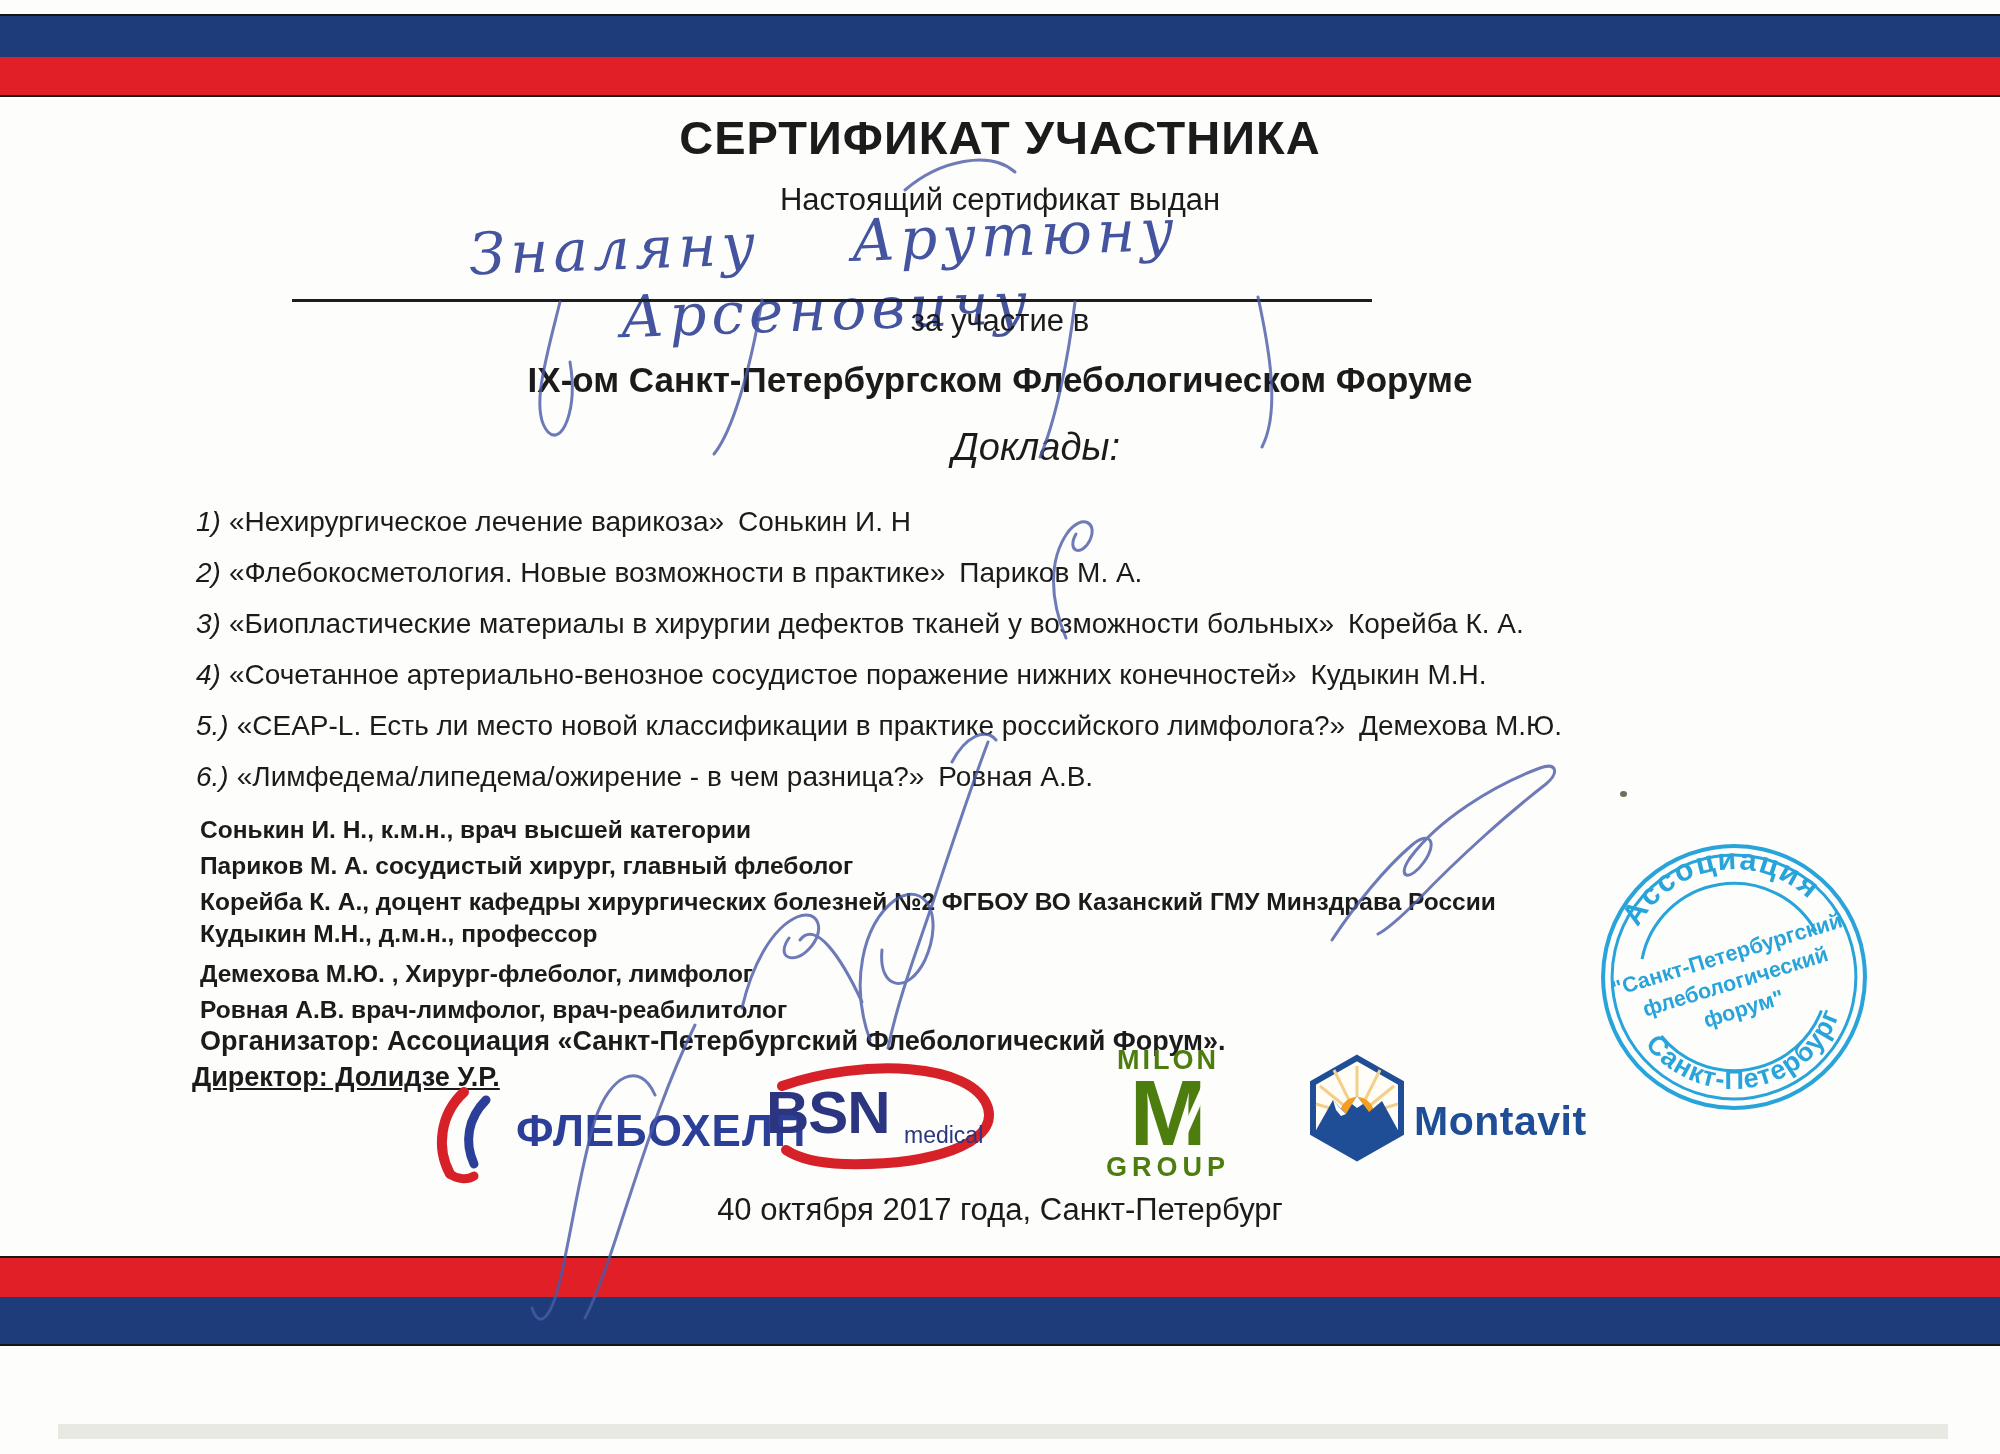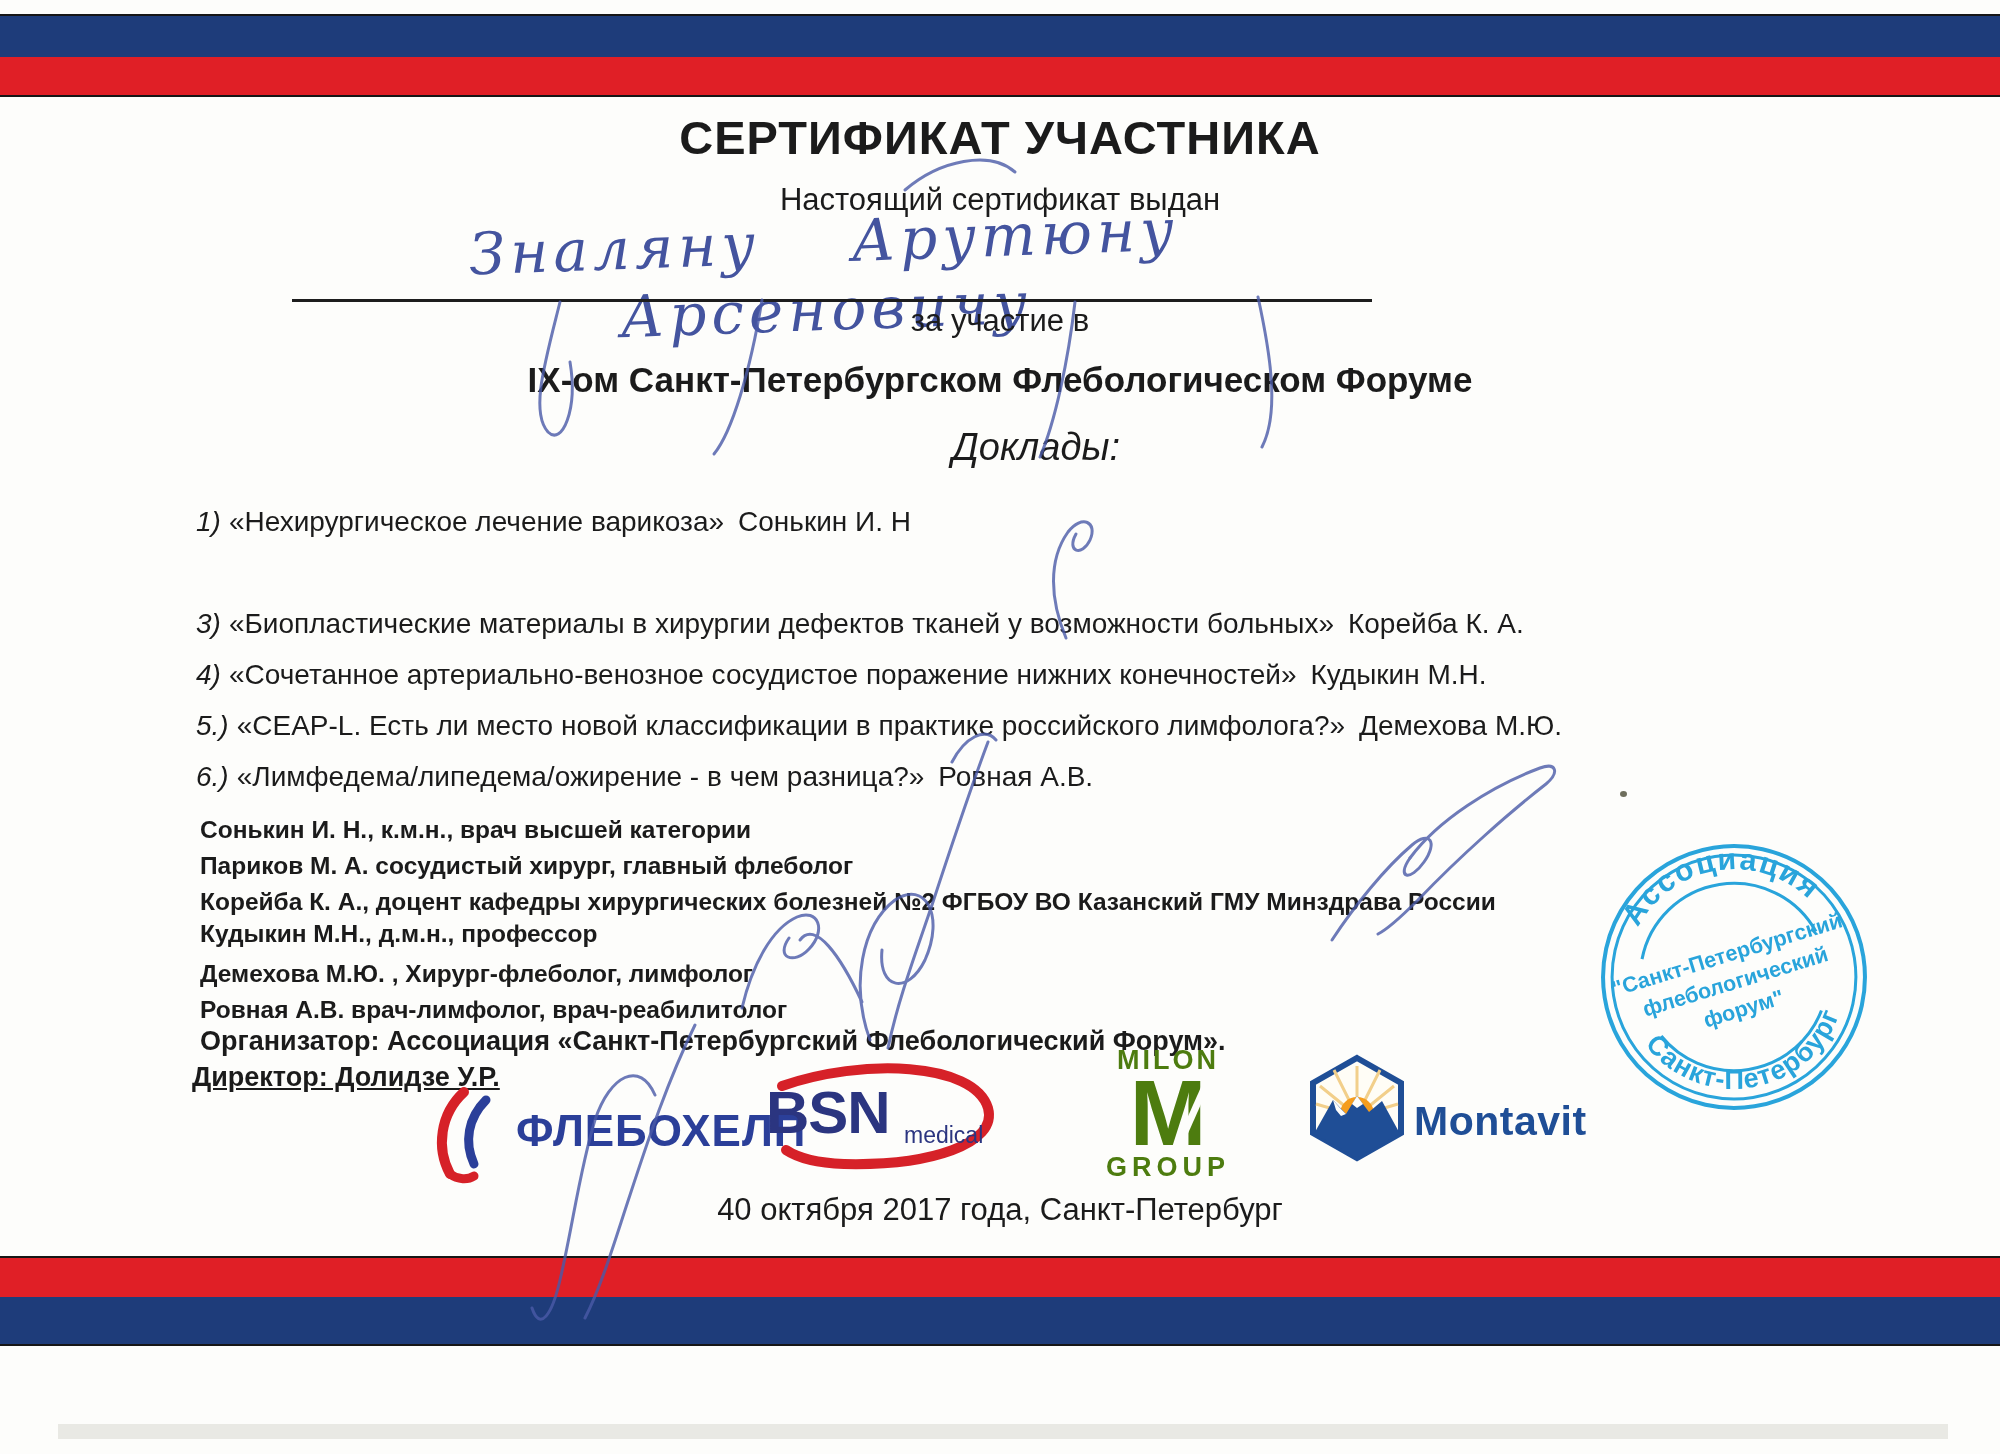--- a/index.html
+++ b/index.html
@@ -84,20 +84,23 @@
 
   <div class="abs" id="recipient">Зналяну  Арутюну  Арсеновичу</div>
   <div class="abs" id="name-underline"></div>
 
   <div class="abs center" id="participation">за участие в</div>
   <div class="abs center" id="forum-title">IX-ом Санкт-Петербургском Флебологическом Форуме</div>
   <div class="abs center" id="reports-heading">Доклады:</div>
 
   <div class="report-line" style="top:506px;">
     <span class="rnum">1)</span><span>«Нехирургическое лечение варикоза»</span><span class="rspeaker">Сонькин И. Н</span>
+  </div>
+  <div class="report-line" style="top:557px;">
+    <span class="rnum">2)</span><span>«Флебокосметология. Новые возможности в практике»</span><span class="rspeaker">Париков М. А.</span>
   </div>
   <div class="report-line" style="top:608px;">
     <span class="rnum">3)</span><span>«Биопластические материалы в хирургии дефектов тканей у возможности больных»</span><span class="rspeaker">Корейба К. А.</span>
   </div>
   <div class="report-line" style="top:659px;">
     <span class="rnum">4)</span><span>«Сочетанное артериально-венозное сосудистое поражение нижних конечностей»</span><span class="rspeaker">Кудыкин М.Н.</span>
   </div>
   <div class="report-line" style="top:710px;">
     <span class="rnum">5.)</span><span>«CEAP-L. Есть ли место новой классификации в практике российского лимфолога?»</span><span class="rspeaker">Демехова М.Ю.</span>
   </div>

